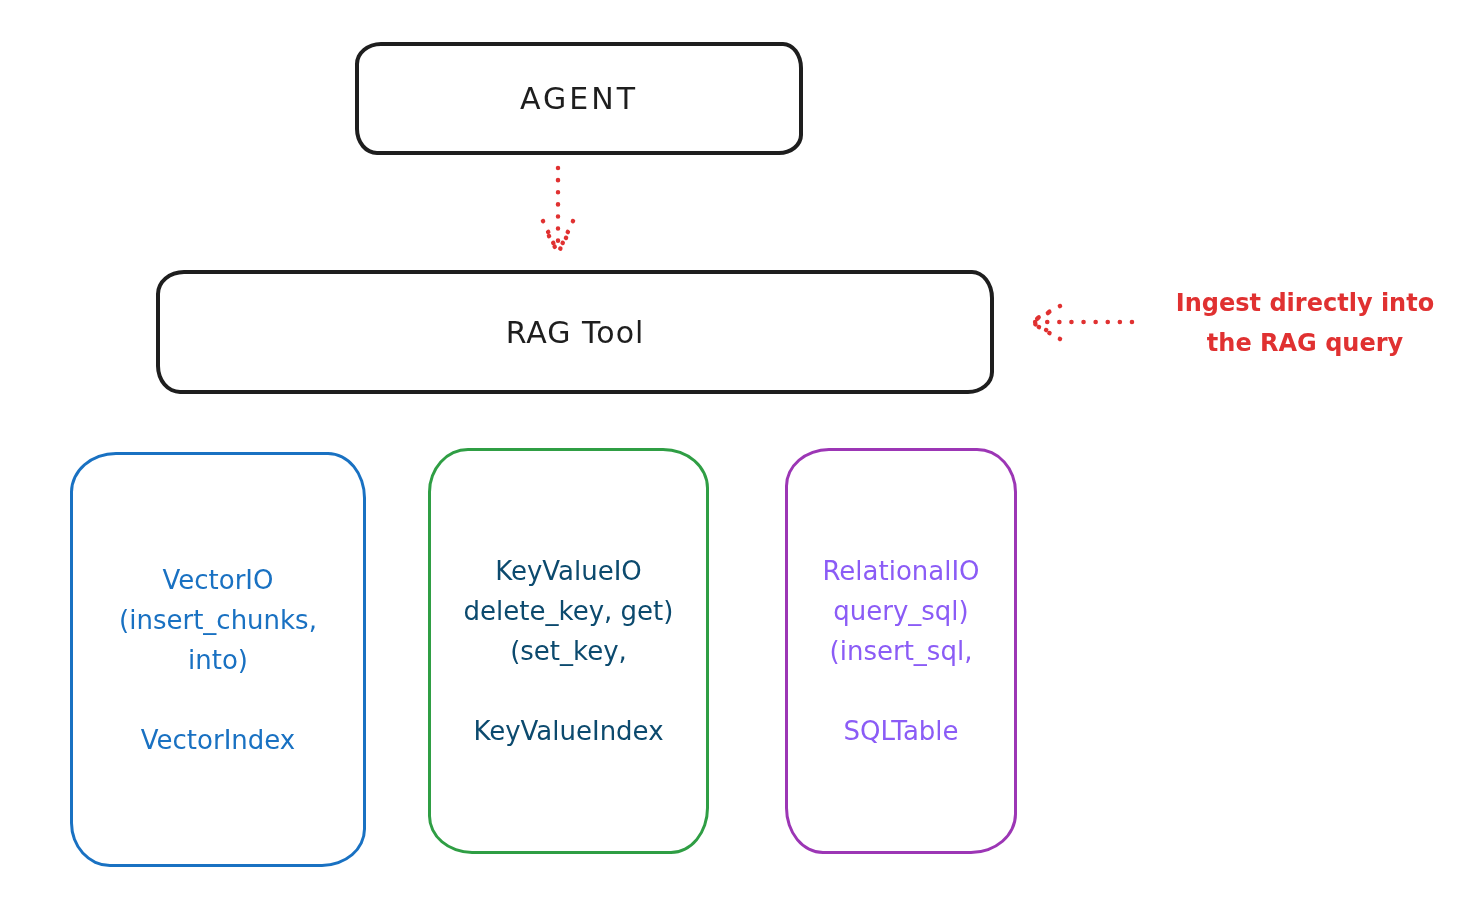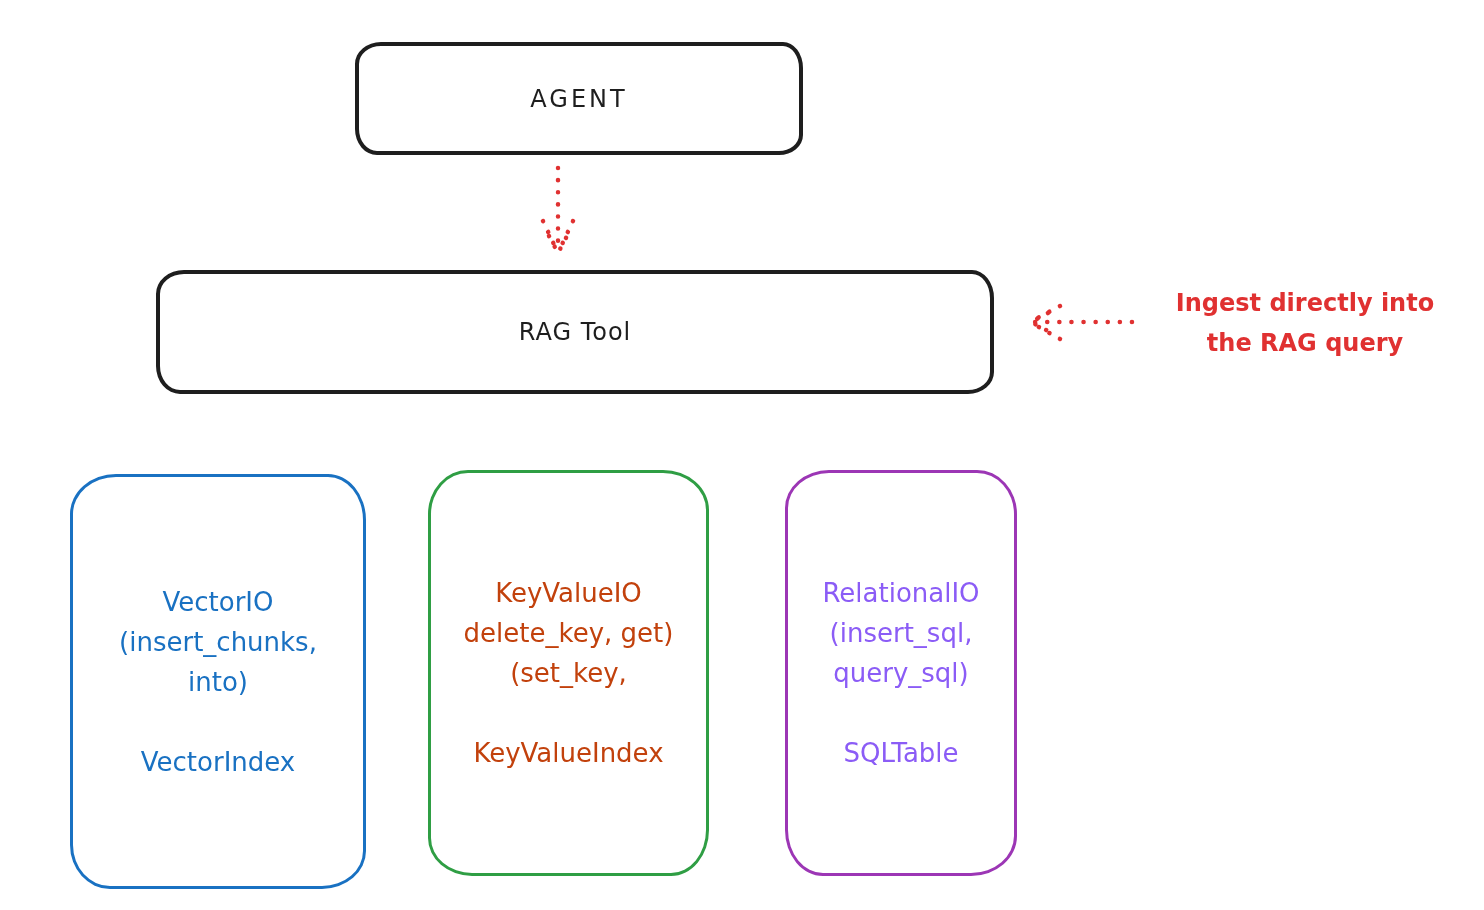--- a/index.html
+++ b/index.html
@@ -36,21 +36,21 @@
     width: 448px; height: 113px;
     border-radius: 26px 20px 24px 22px / 22px 26px 20px 26px;
   }
   .node-ragtool {
     left: 156px; top: 270px;
     width: 838px; height: 124px;
     border-radius: 28px 22px 26px 24px / 24px 28px 22px 28px;
   }
   .node-label {
     color: #1e1e1e;
-    font-size: 24px;
+    font-size: 30px;
     letter-spacing: 3px;
   }
   .node-ragtool .node-label { letter-spacing: 1px; }
   
   .annotation {
     position: absolute;
     left: 1140px; top: 283px;
     width: 330px;
     text-align: center;
     color: #e03131;
@@ -64,36 +64,35 @@
     position: absolute;
     background: #ffffff;
     box-sizing: border-box;
     display: flex;
     flex-direction: column;
     align-items: center;
     justify-content: center;
     text-align: center;
     font-size: 26px;
     line-height: 40px;
-    margin-top: 22px;
   }
   .io-lines span { display: block; }
   .io-index { margin-top: 40px; }
   .io-blue {
     left: 70px; top: 452px;
     width: 296px; height: 415px;
     border: 3.5px solid #1971c2;
     color: #1971c2;
     border-radius: 46px 38px 44px 40px / 40px 46px 38px 44px;
   }
   .io-green {
     left: 428px; top: 448px;
     width: 281px; height: 406px;
     border: 3.5px solid #2f9e44;
-    color: #c2410c;
+    color: #0c4a6e;
     border-radius: 40px 46px 38px 44px / 44px 40px 46px 38px;
   }
   .io-purple {
     left: 785px; top: 448px;
     width: 232px; height: 406px;
     border: 3.5px solid #9c36b5;
     color: #8b5cf6;
     border-radius: 44px 40px 46px 38px / 38px 44px 40px 46px;
   }
 </style>
@@ -146,19 +145,19 @@
       <span>KeyValueIO</span>
       <span>delete_key, get)</span>
       <span>(set_key,</span>
     </div>
     <div class="io-index">KeyValueIndex</div>
   </div>
 
   <div class="io-box io-purple">
     <div class="io-lines">
       <span>RelationalIO</span>
+      <span>query_sql)</span>
       <span>(insert_sql,</span>
-      <span>query_sql)</span>
     </div>
     <div class="io-index">SQLTable</div>
   </div>
 
 </div>
 
 </body></html>

